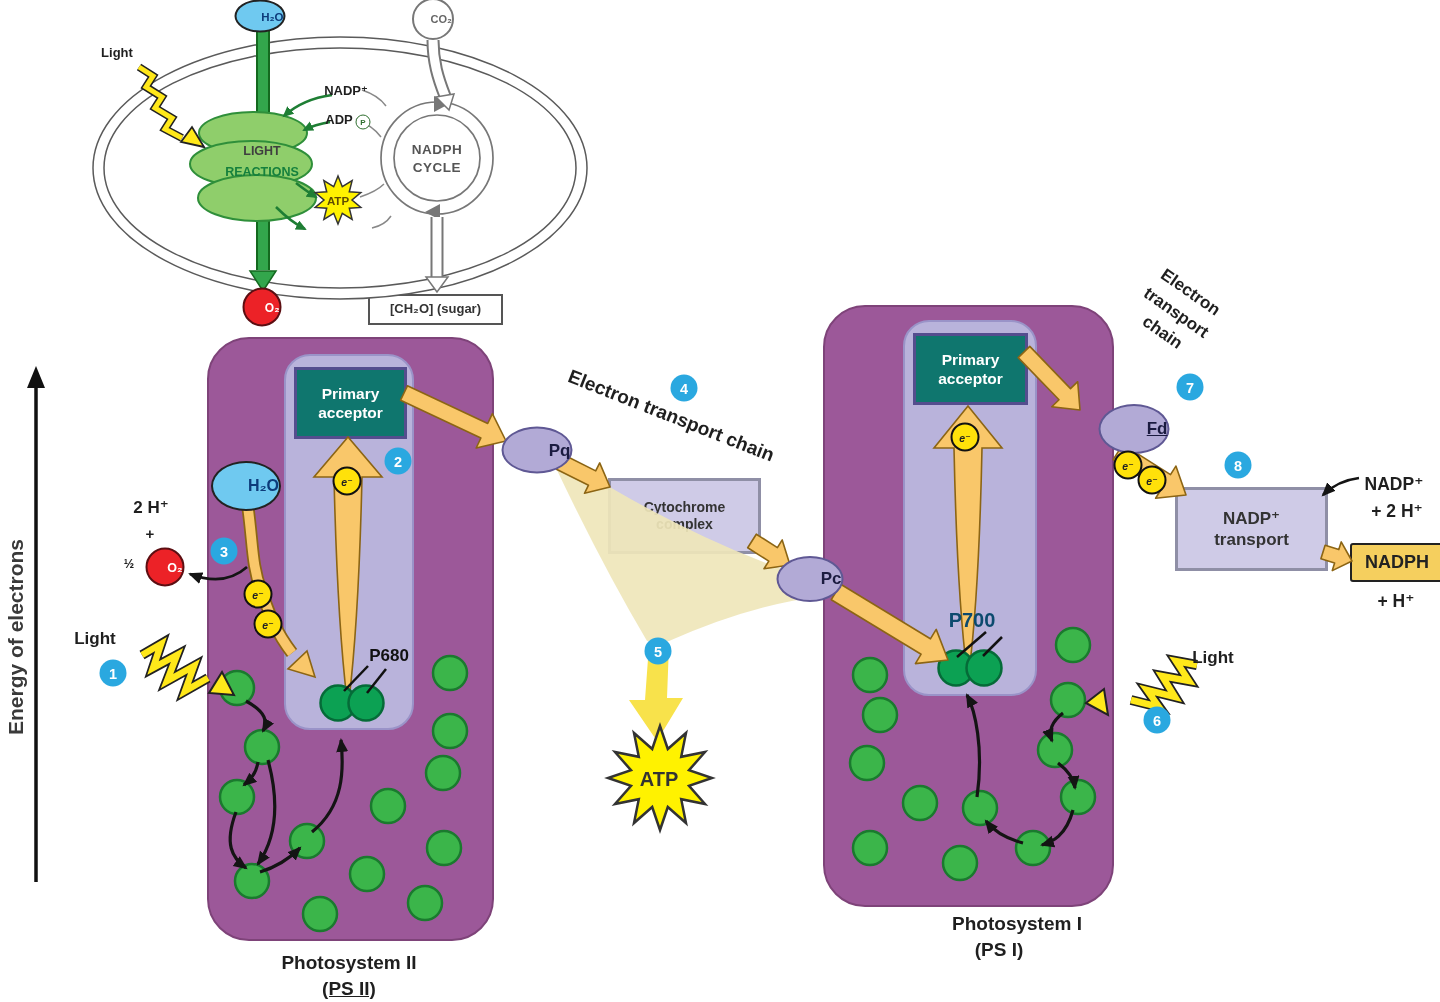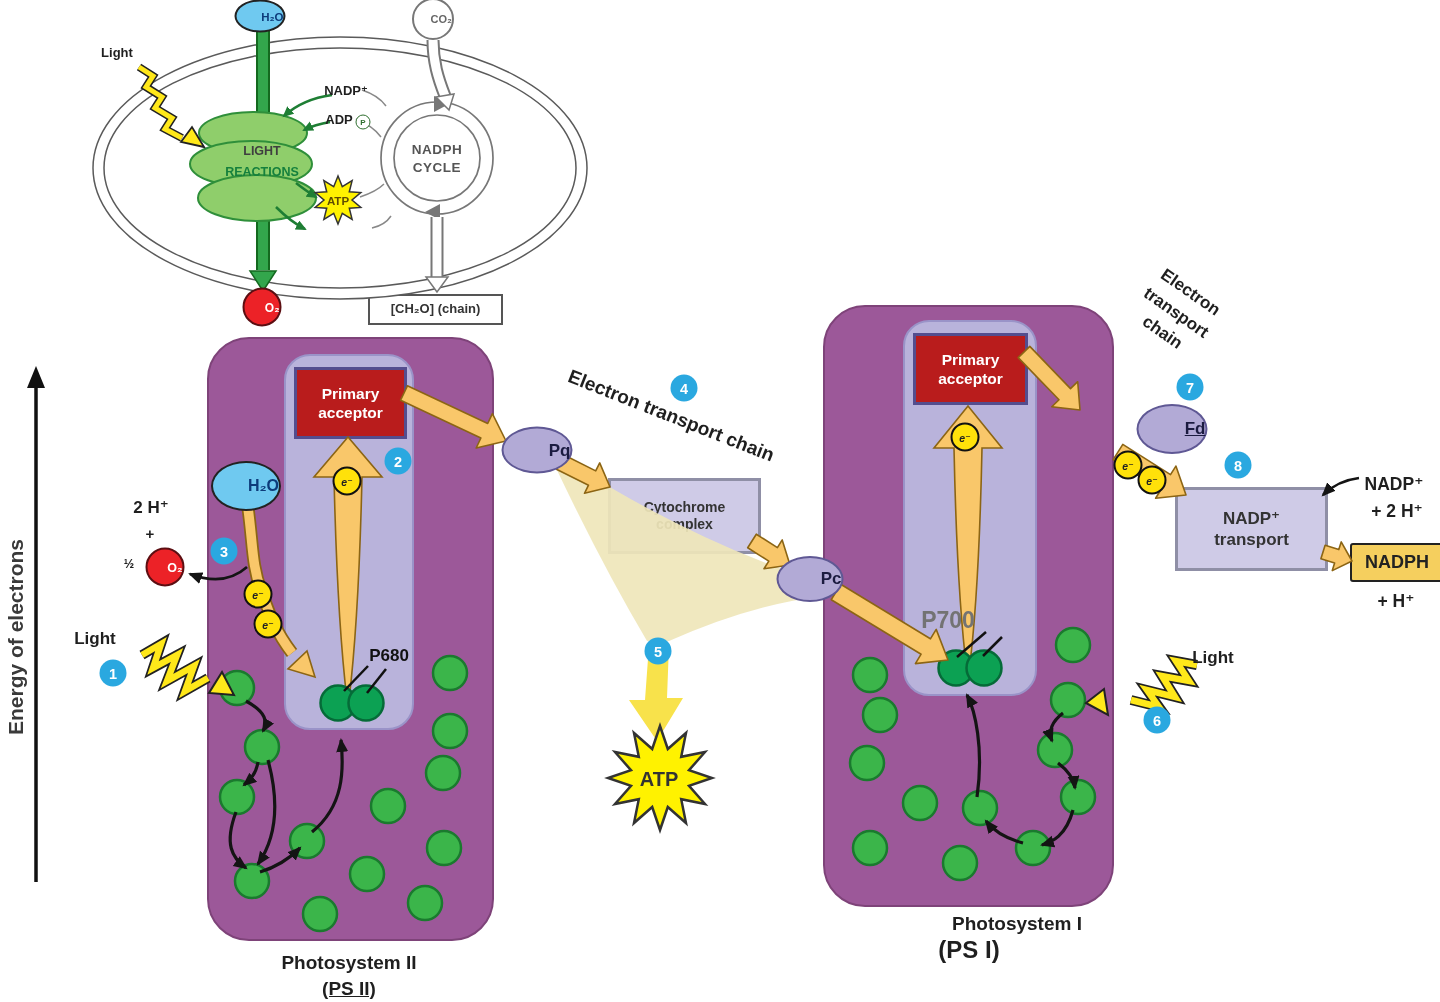--- a/index.html
+++ b/index.html
@@ -5,21 +5,21 @@
   html,body{margin:0;padding:0;background:#fff;}
   #stage{position:relative;width:1440px;height:1002px;background:#fff;overflow:hidden;
          font-family:"Liberation Sans","DejaVu Sans",sans-serif;}
   .layerA{position:absolute;inset:0;z-index:1;}
   #art{position:absolute;left:0;top:0;z-index:10;}
   .layerB{position:absolute;inset:0;z-index:20;pointer-events:none;}
   .psbody{position:absolute;background:#9C5899;border:2px solid #7E4379;border-radius:42px;}
   .pscol{position:absolute;background:#B9B3DB;border:2px solid #9A93C8;border-radius:26px;}
   .box{position:absolute;display:flex;flex-direction:column;align-items:center;justify-content:center;
        text-align:center;font-weight:bold;line-height:1.25;}
-  .accbox{background:#b91c1c;border:3px solid #544D8E;color:#fff;font-size:15.5px;}
+  .accbox{background:#0f766e;border:3px solid #544D8E;color:#fff;font-size:15.5px;}
   .lavbox{background:#CFCBE7;border:3px solid #8F8FA6;color:#333;}
   .goldbox{background:#F5CF5E;border:2.5px solid #222;color:#222;border-radius:3px;}
   .whitebox{background:#fff;border:2px solid #555;color:#333;}
   .lbl{position:absolute;transform:translate(-50%,-50%);font-weight:bold;white-space:nowrap;color:#1f1f1f;}
   .oval{position:absolute;transform:translate(-50%,-50%);border-radius:50%;display:flex;align-items:center;
         justify-content:flex-end;font-weight:bold;}
   .node{background:#B2AAD6;border:2.5px solid #5F5894;color:#1b1b40;font-size:17px;}
   .badge{position:absolute;transform:translate(-50%,-50%);width:27px;height:27px;border-radius:50%;
          background:#2AA8E0;color:#fff;font-weight:bold;font-size:14.5px;display:flex;align-items:center;
          justify-content:center;}
@@ -55,21 +55,21 @@
       <span>complex</span>
     </div>
     <div class="box lavbox" style="left:1175px;top:487px;width:147px;height:78px;font-size:17px;">
       <span>NADP⁺</span>
       <span>transport</span>
     </div>
     <div class="box goldbox" style="left:1350px;top:543px;width:90px;height:35px;font-size:18px;">
       <span>NADPH</span>
     </div>
     <div class="box whitebox" style="left:368px;top:294px;width:131px;height:27px;font-size:13px;">
-      <span>[CH₂O] (chain)</span>
+      <span>[CH₂O] (sugar)</span>
     </div>
     <div class="box goldbox" style="left:308px;top:222px;width:63px;height:18px;font-size:11px;border:2px solid #8a6d1a;color:#6b5303;">
       <span>NADPH</span>
     </div>
   </div>
 
   <svg id="art" width="1440" height="1002" viewBox="0 0 1440 1002">
     <defs>
       <marker id="mb" markerUnits="userSpaceOnUse" markerWidth="15" markerHeight="13" refX="12" refY="6" orient="auto">
         <path d="M0,0 L14,6 L0,12 Z" fill="#141414"></path>
@@ -259,21 +259,21 @@
   </svg>
 
   <div class="layerB">
 
     <div class="oval node" style="left:537px;top:450px;width:67px;height:43px;">
       <span>Pq</span>
       </div>
     <div class="oval node" style="left:810px;top:579px;width:63px;height:42px;">
       <span>Pc</span>
       </div>
-    <div class="oval node" style="left:1172px;top:429px;width:67px;height:46px;text-decoration:underline;">
+    <div class="oval node" style="left:1134px;top:429px;width:67px;height:46px;text-decoration:underline;">
       <span>Fd</span>
       </div>
 
     <div class="oval" style="left:246px;top:486px;width:66px;height:46px;background:#6FC9F0;border:2.5px solid #222;color:#0d3b7a;font-size:16px;">
       <span>H₂O</span>
       </div>
     <div class="oval" style="left:260px;top:16px;width:47px;height:29px;background:#6FC9F0;border:2px solid #222;color:#0d3b7a;font-size:11.5px;">
       <span>H₂O</span>
       </div>
     <div class="oval" style="left:433px;top:19px;width:38px;height:38px;background:#fff;border:2px solid #777;color:#666;font-size:11px;">
@@ -348,24 +348,24 @@
     <div class="lbl" style="left:150px;top:533px;font-size:15px;">+</div>
     <div class="lbl" style="left:129px;top:564px;font-size:12.5px;">½</div>
     <div class="lbl" style="left:95px;top:639px;font-size:17px;">Light</div>
     <div class="lbl" style="left:389px;top:656px;font-size:17px;color:#111;">P680</div>
     <div class="lbl" style="left:349px;top:963px;font-size:19px;">Photosystem II</div>
     <div class="lbl" style="left:349px;top:989px;font-size:19px;text-decoration:underline;">(PS II)</div>
 
     <div class="lbl" style="left:671px;top:416px;font-size:19px;transform:translate(-50%,-50%) rotate(21.5deg);">Electron transport chain</div>
     <div class="lbl" style="left:659px;top:779px;font-size:20px;color:#333;">ATP</div>
 
-    <div class="lbl" style="left:948px;top:620px;font-size:23px;color:#737373;">P700</div>
+    <div class="lbl" style="left:972px;top:620px;font-size:20px;color:#0c4a6e;">P700</div>
     <div class="lbl" style="left:1213px;top:658px;font-size:17px;">Light</div>
     <div class="lbl" style="left:969px;top:924px;font-size:19px;margin-left:48px;">Photosystem I</div>
-    <div class="lbl" style="left:969px;top:950px;font-size:24px;text-align:right;">(PS I)</div>
+    <div class="lbl" style="left:999px;top:950px;font-size:19px;text-align:right;">(PS I)</div>
 
     <div class="lbl" style="left:1176px;top:313px;font-size:17px;line-height:1.45;transform:translate(-50%,-50%) rotate(35deg);text-align:center;white-space:nowrap;">
       <div>Electron</div>
       <div>transport</div>
       <div>chain</div>
     </div>
     <div class="lbl" style="left:1394px;top:484px;font-size:17.5px;">NADP⁺</div>
     <div class="lbl" style="left:1397px;top:511px;font-size:17.5px;">+ 2 H⁺</div>
     <div class="lbl" style="left:1396px;top:601px;font-size:17.5px;">+ H⁺</div>
   </div>

